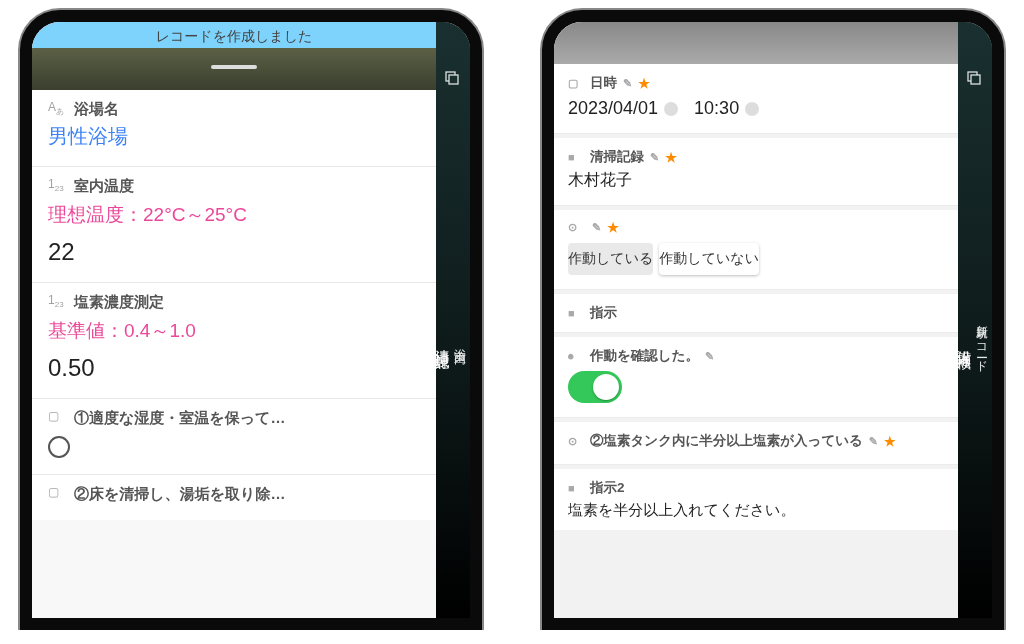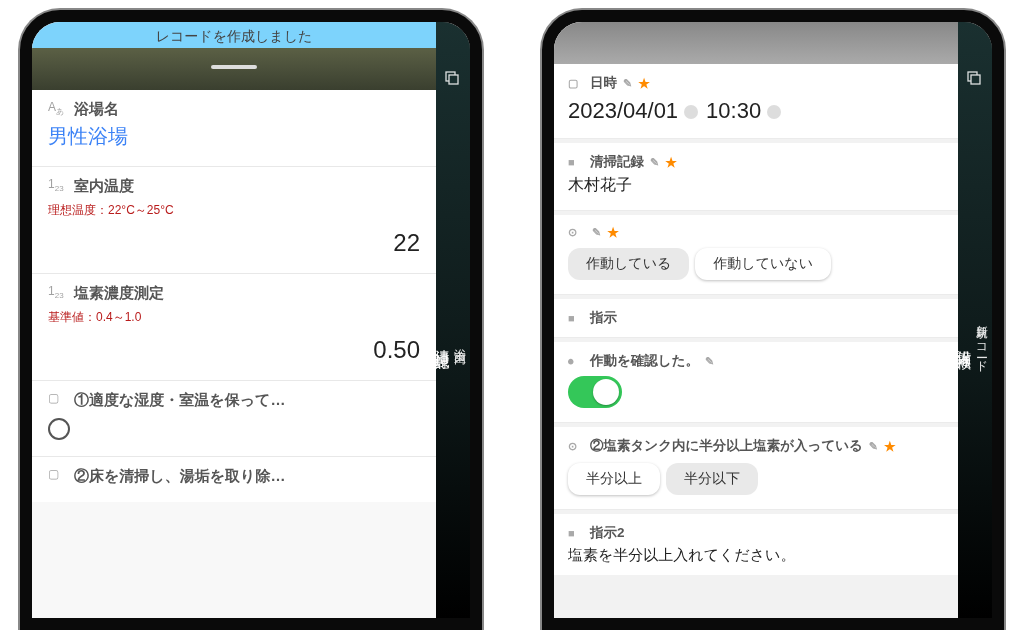--- a/index.html
+++ b/index.html
@@ -100,30 +100,29 @@
       font-size: 15px;
       font-weight: 600;
     }
     .label-row .ic {
       font-size: 12px;
       opacity: 0.55;
       font-weight: normal;
       width: 22px;
     }
     .sub-label {
-      color: #b91c1c;
-      font-size: 12px;
+      color: #ec4899;
+      font-size: 19px;
       margin-top: 6px;
     }
     .value-big {
       font-size: 24px;
       color: #222;
       margin-top: 10px;
       font-weight: 500;
-      text-align: right;
     }
     .value-mid {
       font-size: 20px;
       color: #3b82f6;
       margin-top: 4px;
     }
     .circle-empty {
       width: 22px;
       height: 22px;
       border: 2px solid #555;
@@ -149,23 +148,23 @@
     .r-label-row .ic {
       font-size:11px;
       opacity:.5;
       width:18px;
     }
     .req-star { color:#ff8b00; font-size:13px; margin-left:2px; }
     .edit-ic { color:#aaa; font-size:11px; margin-left:2px; }
     .date-time-row {
       display:flex;
       align-items:center;
-      gap:8px;
+      gap:16px;
       margin-top:6px;
-      font-size:22px;
+      font-size:18px;
       color:#222;
       font-weight:500;
     }
     .circle-dot {
       display:inline-block;
       width:14px; height:14px;
       border-radius:50%;
       background:#ddd;
       vertical-align: middle;
       margin-left:6px;
@@ -179,22 +178,22 @@
       font-size:15px;
       color:#222;
       margin-top:4px;
     }
     .seg-group {
       display:flex;
       gap:6px;
       margin-top:8px;
     }
     .seg {
-      padding: 7px 18px;
-      border-radius: 12px;
+      padding: 7px 0;
+      border-radius: 4px;
       font-size:14px;
       background:#e9e9e9;
       color:#333;
     }
     .seg.selected {
       background:#fff;
       box-shadow: 0 1px 3px rgba(0,0,0,.25);
     }
     .toggle {
       width: 54px;
@@ -344,24 +343,20 @@
           <div class="toggle"></div>
         </div>
 
         <div class="r-section">
           <div class="r-label-row">
             <span class="ic">⊙</span>
             <span>②塩素タンク内に半分以上塩素が入っている</span>
             <span class="edit-ic">✎</span>
             <span class="req-star">★</span>
           </div>
-          <div class="seg-group">
-            <div class="seg selected">半分以上</div>
-            <div class="seg">半分以下</div>
-          </div>
         </div>
 
         <div class="r-section tight" style="border-bottom:none;">
           <div class="r-label-row">
             <span class="ic">■</span>
             <span>指示2</span>
           </div>
           <div class="r-body">塩素を半分以上入れてください。</div>
         </div>
 

